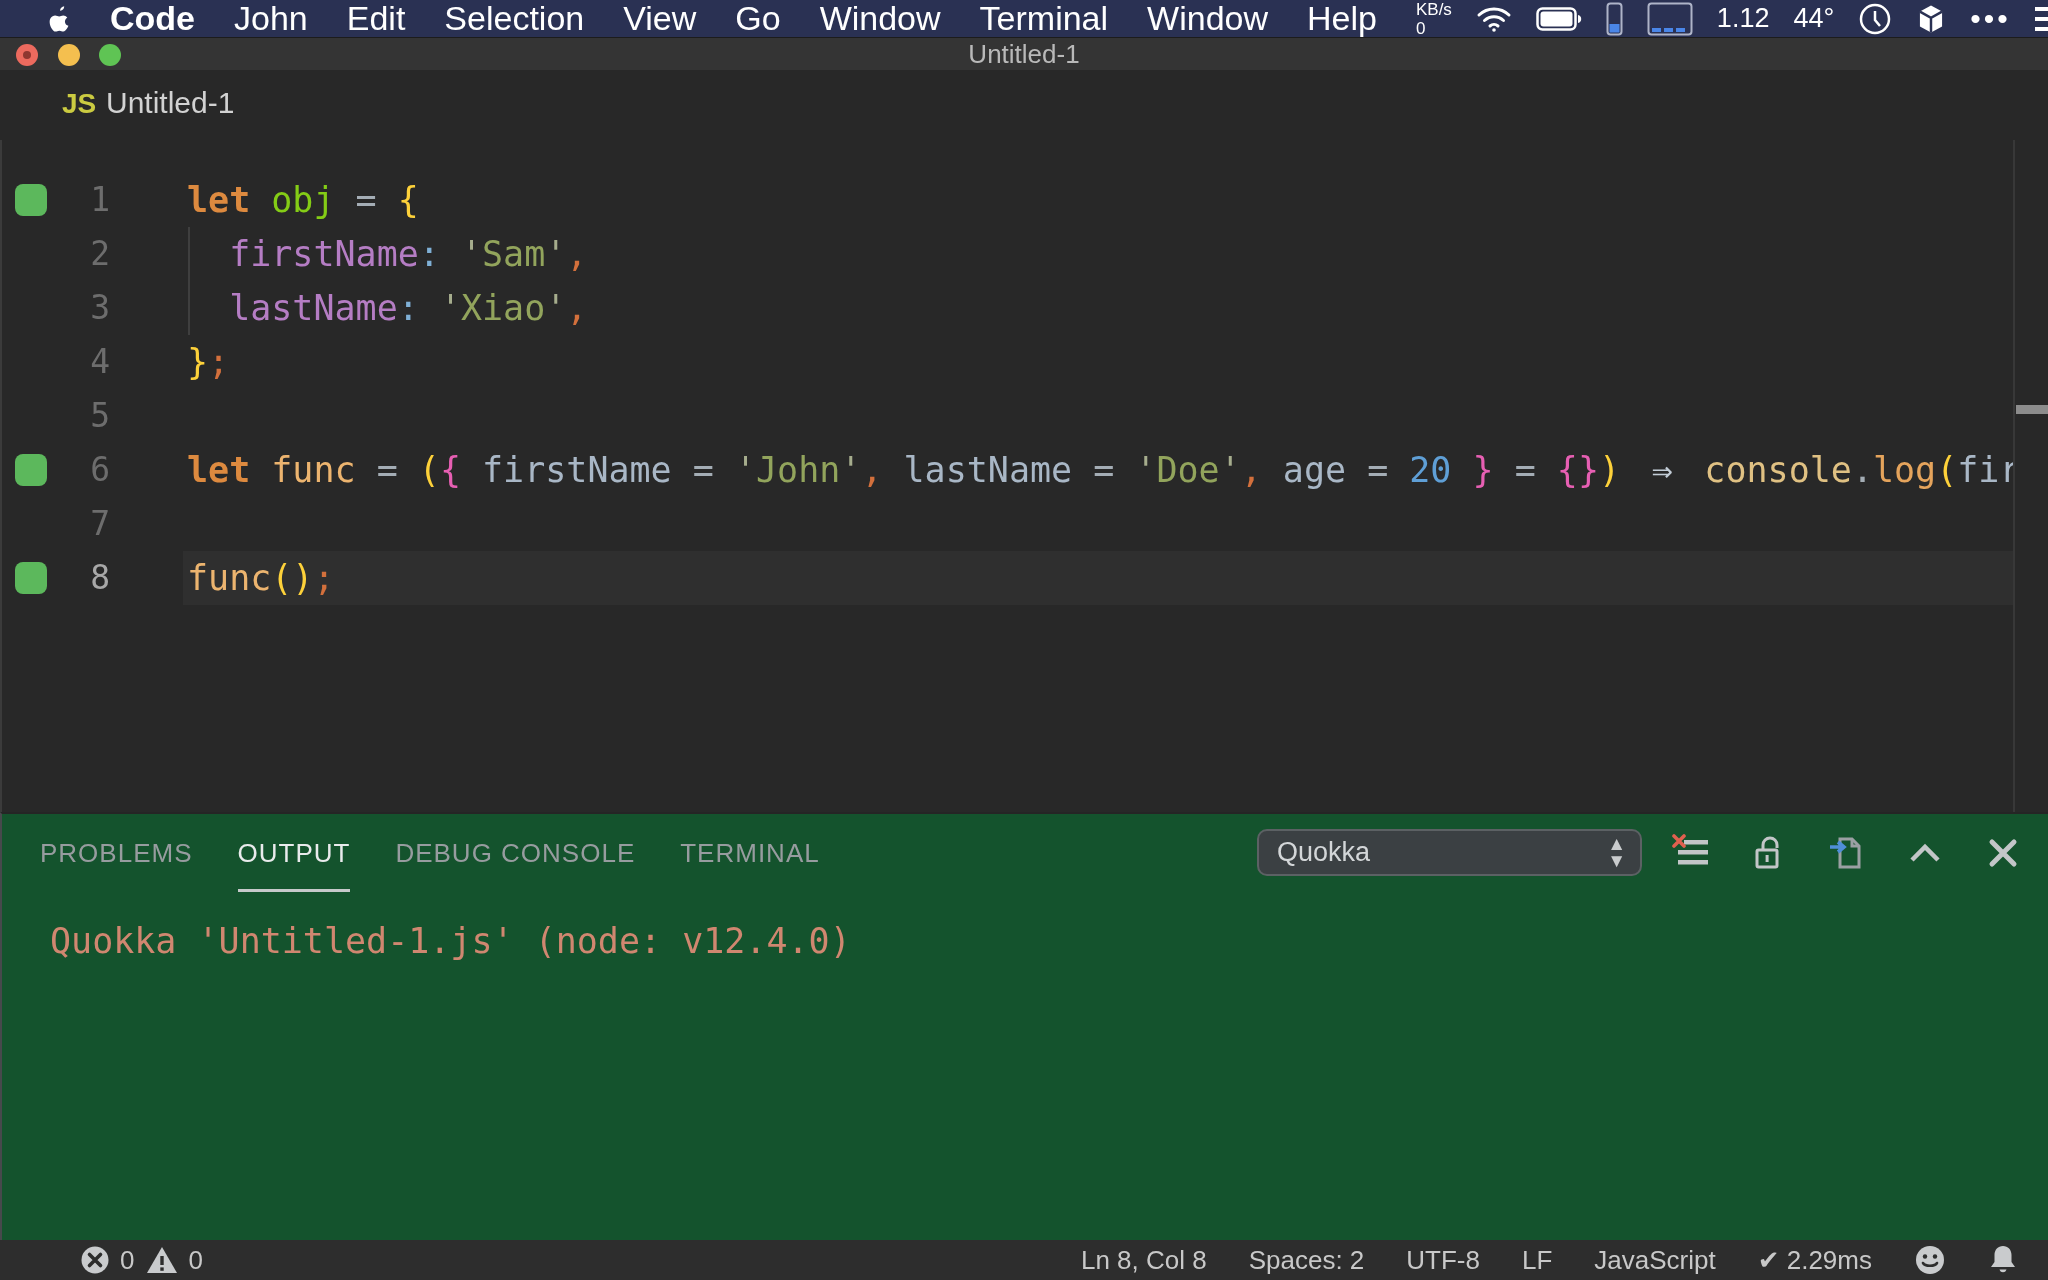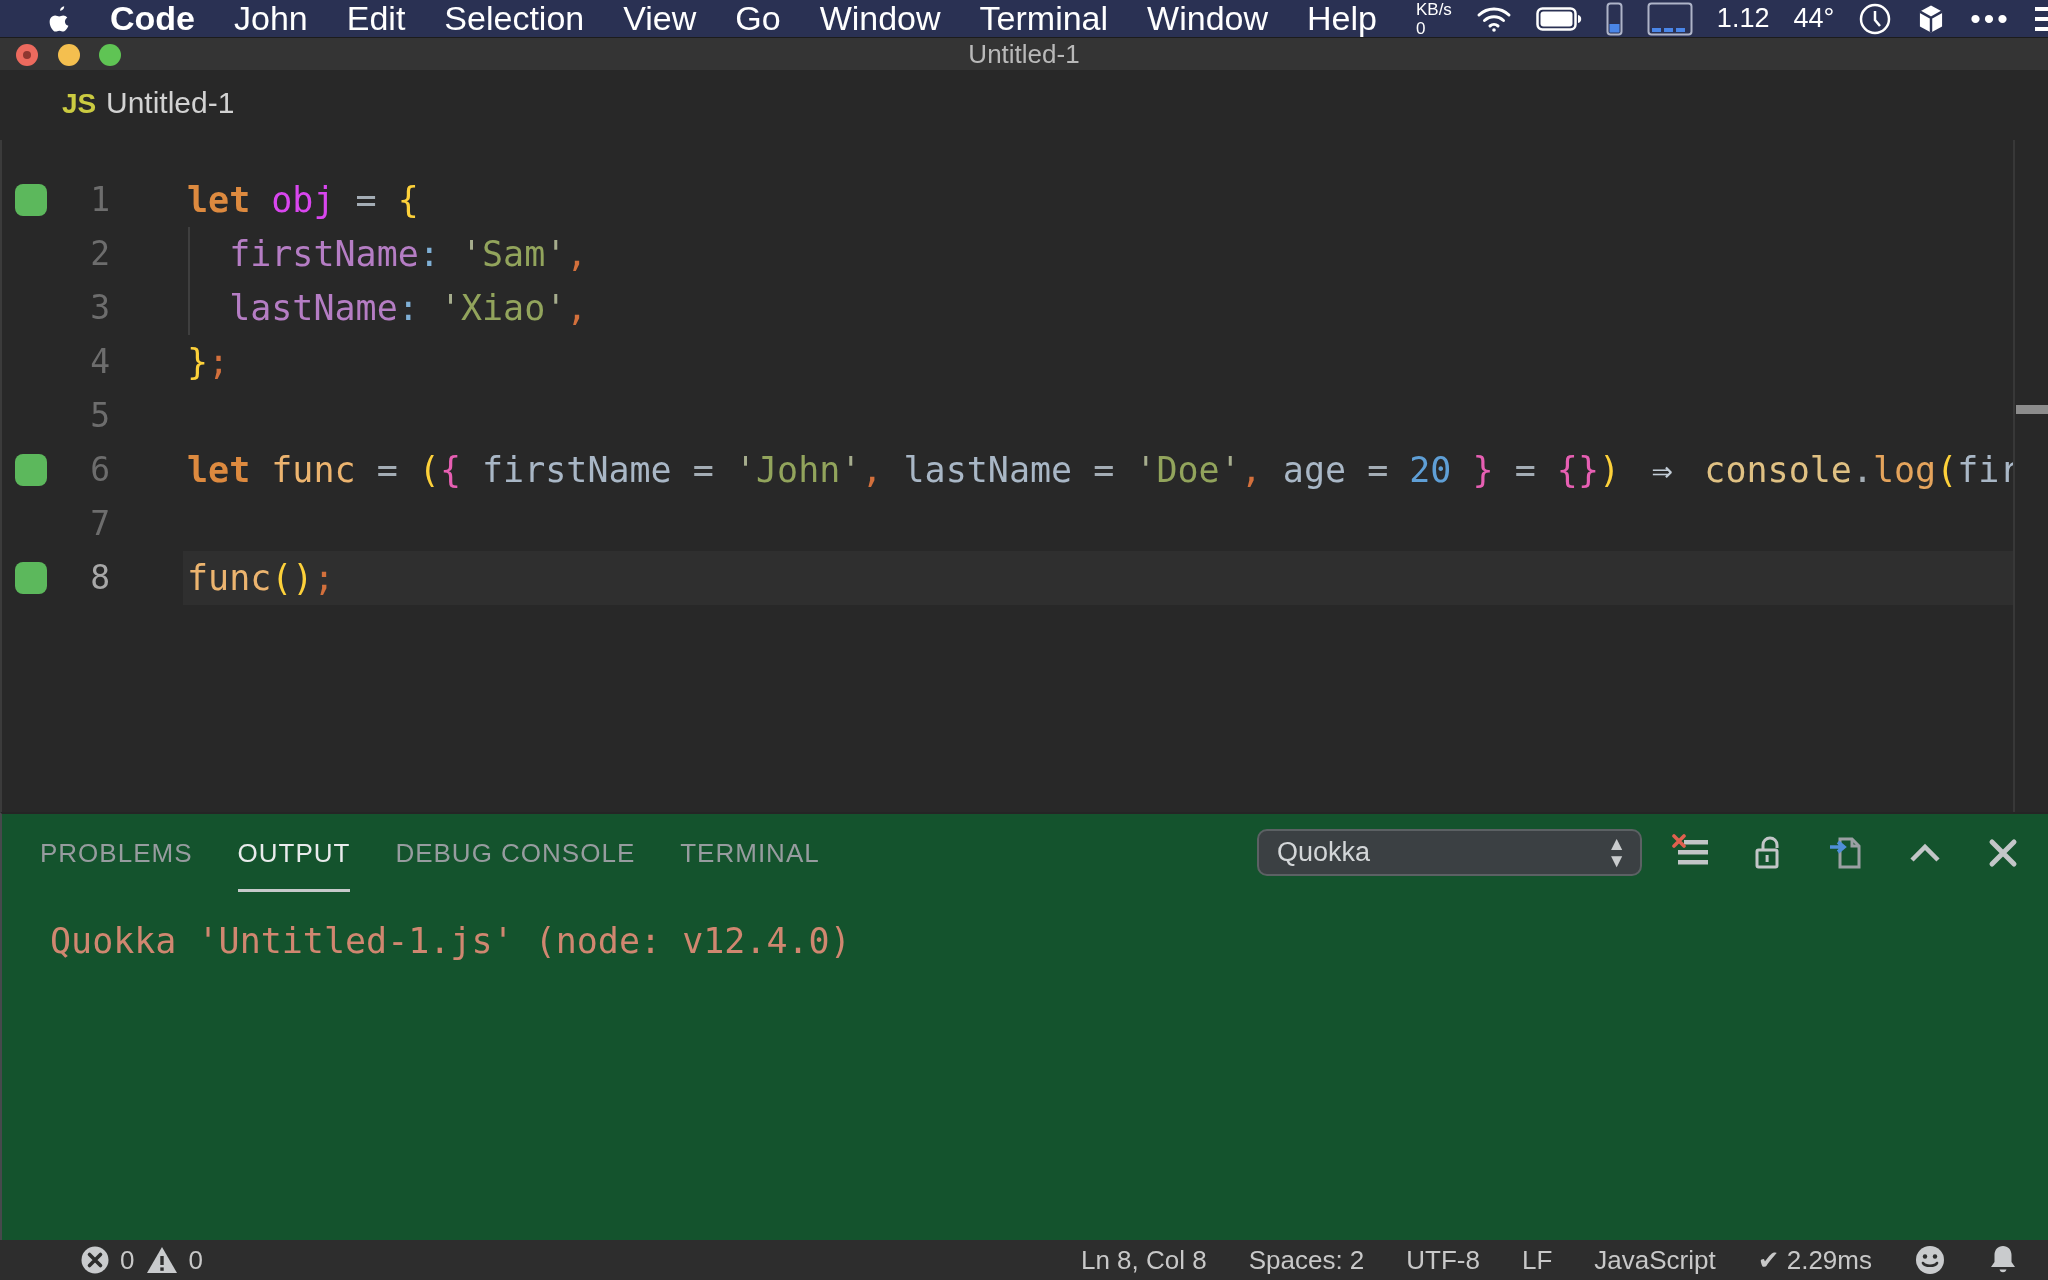--- a/index.html
+++ b/index.html
@@ -176,21 +176,21 @@
     <span class="dirty-dot"></span>
   </div>
 
   <div class="editor">
     <div class="cur-line" id="cur-line" style="top: 411px;"></div>
     <div class="indent-guide"></div>
     <div id="ed-lines">
         <div class="ed-line" style="top: 33px;">
           <span class="gut-marker" style="background: rgb(92, 184, 92);"></span>
           <span class="lnum">1</span>
-          <span class="code"><span class="tok-kw" style="color: rgb(221, 138, 63);">let</span><span class="tok-pl" style="color: rgb(171, 178, 191);"> </span><span class="tok-id" style="color: #d946ef;">obj</span><span class="tok-op" style="color: rgb(164, 173, 181);"> = </span><span class="tok-b1" style="color: rgb(253, 209, 58);">{</span></span>
+          <span class="code"><span class="tok-kw" style="color: rgb(221, 138, 63);">let</span><span class="tok-pl" style="color: rgb(171, 178, 191);"> </span><span class="tok-id" style="color: #84cc16;">obj</span><span class="tok-op" style="color: rgb(164, 173, 181);"> = </span><span class="tok-b1" style="color: rgb(253, 209, 58);">{</span></span>
         </div>
         <div class="ed-line" style="top: 87px;">
           <span class="lnum">2</span>
           <span class="code"><span class="tok-pl" style="color: rgb(171, 178, 191);">  </span><span class="tok-prop" style="color: rgb(181, 125, 196);">firstName</span><span class="tok-colon" style="color: rgb(127, 176, 214);">:</span><span class="tok-pl" style="color: rgb(171, 178, 191);"> </span><span class="tok-strq" style="color: rgb(166, 173, 141);">'</span><span class="tok-str" style="color: rgb(146, 164, 92);">Sam</span><span class="tok-strq" style="color: rgb(166, 173, 141);">'</span><span class="tok-pun" style="color: rgb(211, 112, 60);">,</span></span>
         </div>
         <div class="ed-line" style="top: 141px;">
           <span class="lnum">3</span>
           <span class="code"><span class="tok-pl" style="color: rgb(171, 178, 191);">  </span><span class="tok-prop" style="color: rgb(181, 125, 196);">lastName</span><span class="tok-colon" style="color: rgb(127, 176, 214);">:</span><span class="tok-pl" style="color: rgb(171, 178, 191);"> </span><span class="tok-strq" style="color: rgb(166, 173, 141);">'</span><span class="tok-str" style="color: rgb(146, 164, 92);">Xiao</span><span class="tok-strq" style="color: rgb(166, 173, 141);">'</span><span class="tok-pun" style="color: rgb(211, 112, 60);">,</span></span>
         </div>
         <div class="ed-line" style="top: 195px;">

